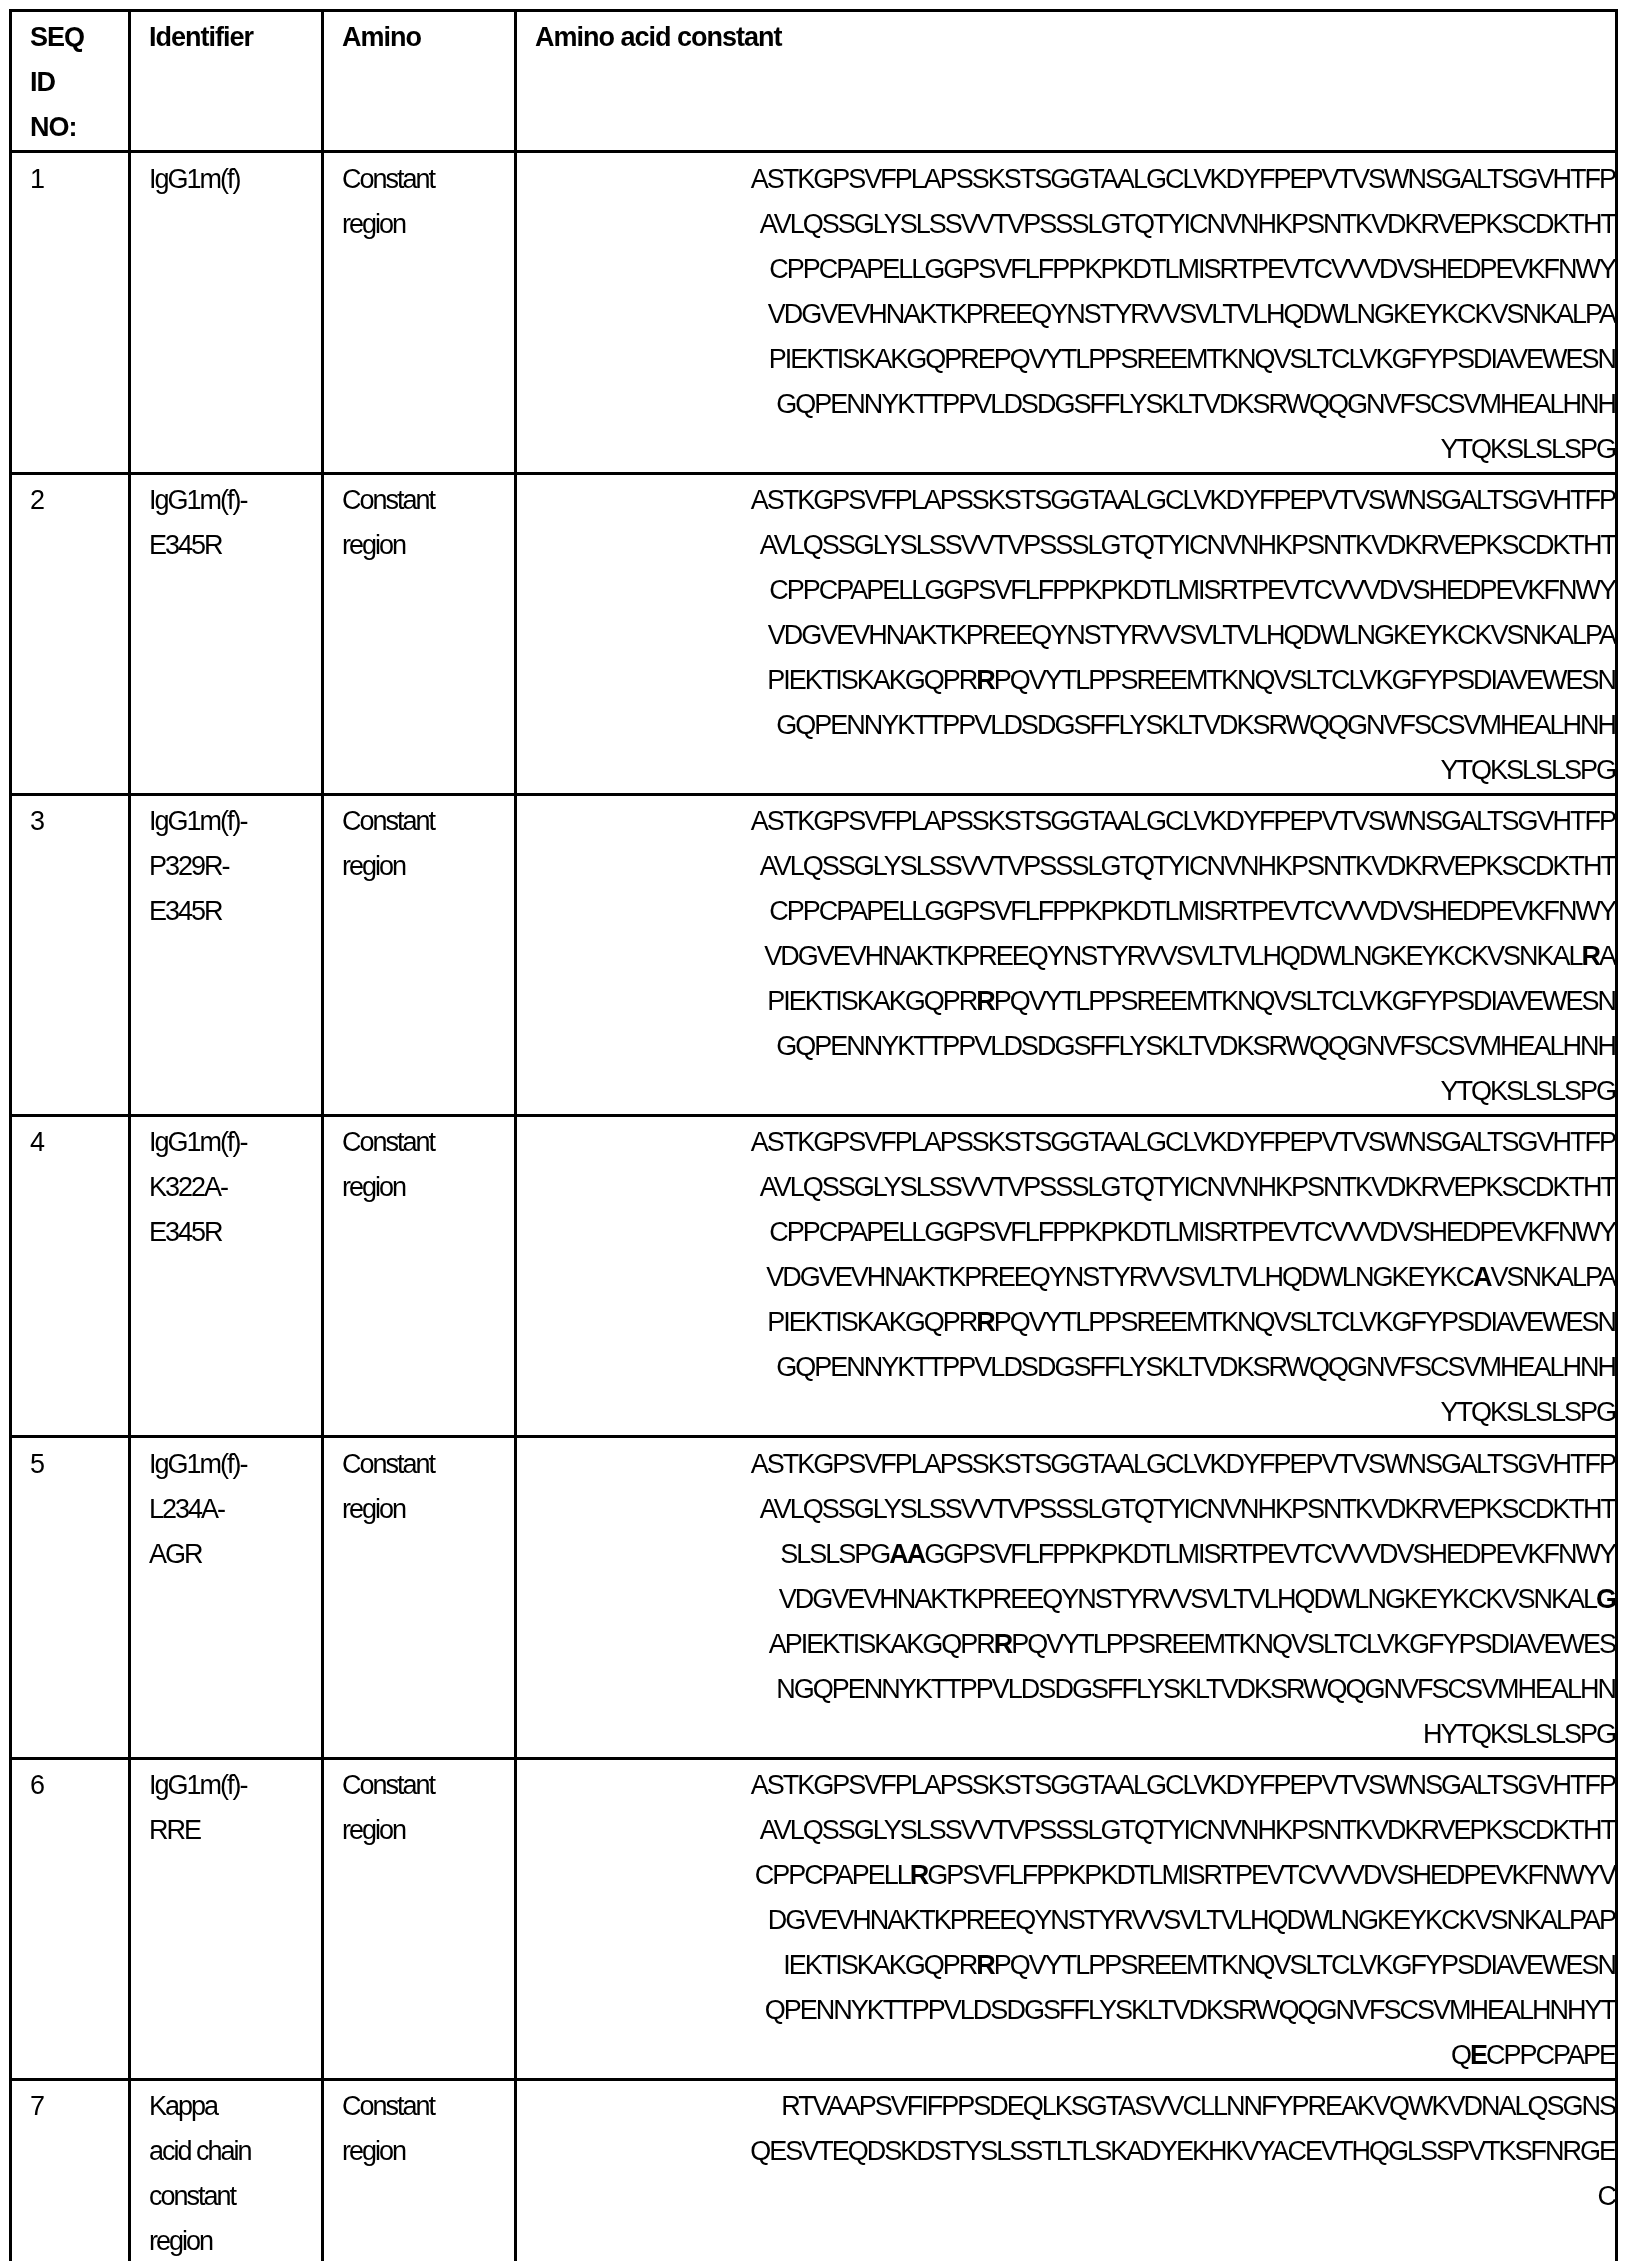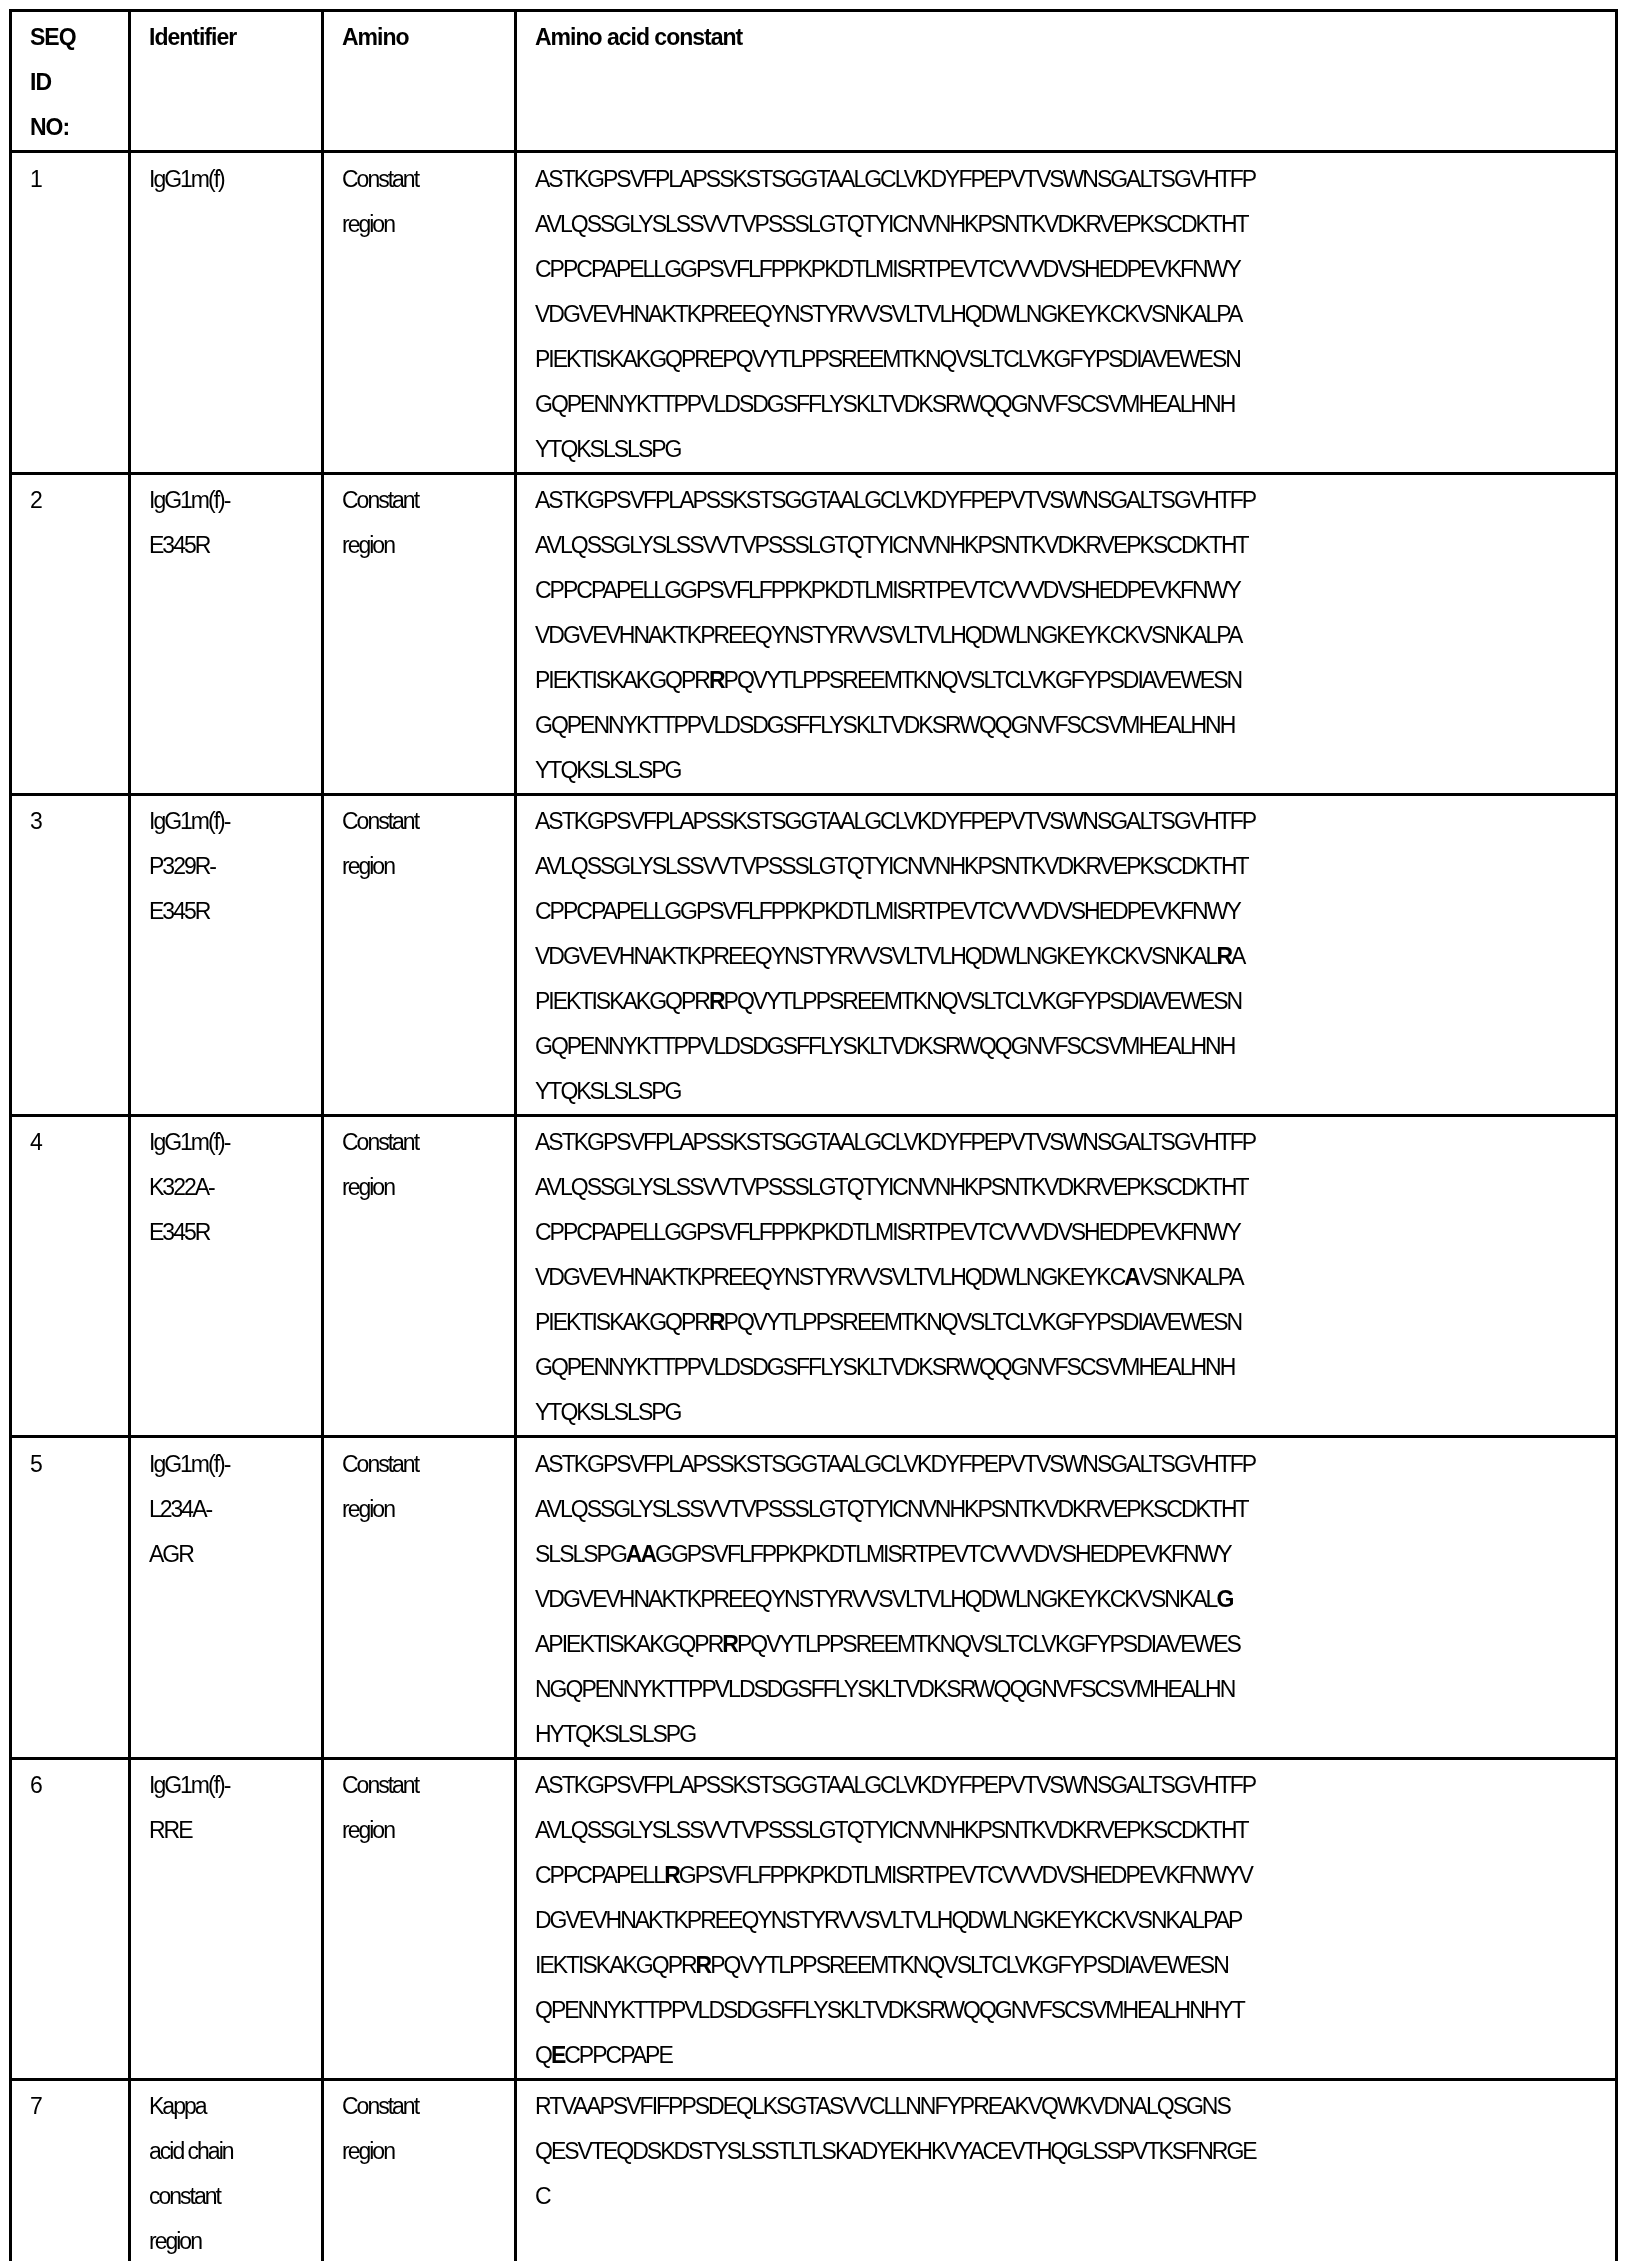--- a/index.html
+++ b/index.html
@@ -4,30 +4,30 @@
 <style>
   html, body { margin:0; padding:0; background:#ffffff; }
   body { width:1627px; height:2261px; position:relative; overflow:hidden;
          font-family:"Liberation Sans", sans-serif; color:#000; }
   table.seq-table {
     position:absolute; left:9px; top:9px;
     width:1609px; border-collapse:collapse; table-layout:fixed;
   }
   table.seq-table td, table.seq-table th {
     border:3.3px solid #000; vertical-align:top; text-align:left;
-    padding:3.3px 0 0 18px; font-size:23px; line-height:45px;
+    padding:3.3px 0 0 18px; font-size:27px; line-height:45px;
     letter-spacing:-2px; overflow:hidden; white-space:nowrap;
   }
   table.seq-table th { font-weight:bold; letter-spacing:-1px; }
   col.c1 { width:119px; } col.c2 { width:193px; } col.c3 { width:193px; }
   tr.hdr { height:139px; }
   tr.row { height:319px; }
   tr.row.short { height:184px; }
   td.num, td.ident, td.dom { letter-spacing:-0.8px; white-space:normal; }
-  .seq-line { display:block; height:45px; }
+  .seq-line { display:block; height:45px;text-align:right; }
   .seq-line b { font-weight:bold; }
   .wrap-line { display:block; }
 </style>
 </head>
 <body>
 
 <table class="seq-table">
   <colgroup>
       <col class="c1">
       <col class="c2">

